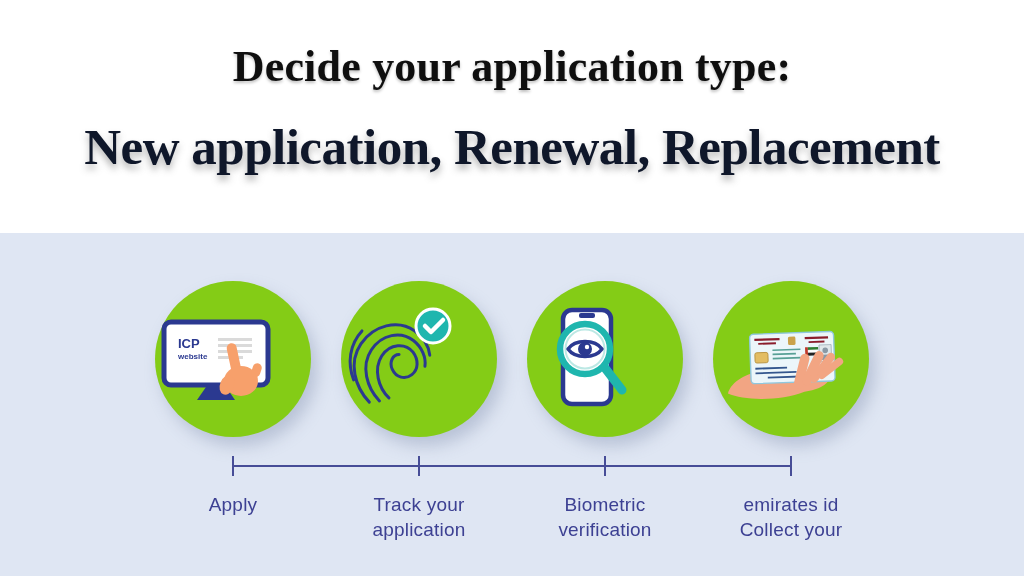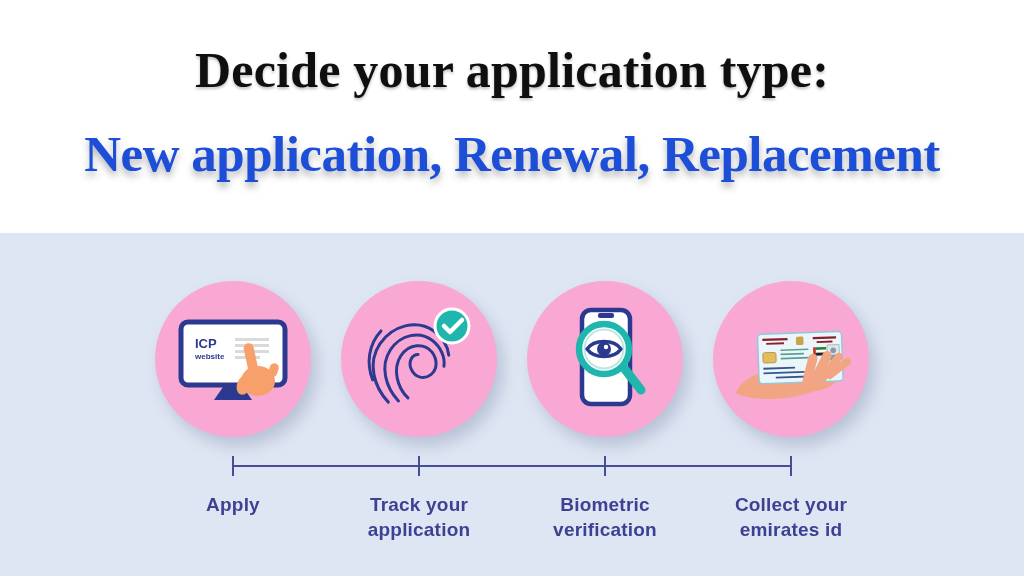--- a/index.html
+++ b/index.html
@@ -11,62 +11,62 @@
   }
   .page { width:1024px; height:576px; }
 
   
   .hero {
     height:233px; background:#ffffff; text-align:center;
   }
   .hero-title {
     margin:0; padding-top:41px;
     font-family:"Liberation Serif", serif;
-    font-size:50px; font-weight:700; color:#0f0f0f;
+    font-size:44px; font-weight:700; color:#0f0f0f;
     letter-spacing:0.2px;
     text-shadow:0 2px 3px rgba(0,0,0,0.25);
   }
   .hero-subtitle {
     margin:0; padding-top:26px;
     font-family:"Liberation Serif", serif;
-    font-size:51px; font-weight:700; color:#1d4ed8;
+    font-size:51px; font-weight:700; color:#0f172a;
     letter-spacing:-0.5px;
     text-shadow:0 5px 7px rgba(95,95,95,0.45);
   }
 
   
   .process {
     height:343px; background:#dfe6f3;
   }
   .process-inner { width:744px; margin:0 auto; padding-top:48px; }
 
   .steps-row { display:grid; grid-template-columns:repeat(4,186px); }
   .step-circle {
     width:156px; height:156px; margin:0 auto;
-    background:#f9a8d4; border-radius:50%;
-    display:flex; align-items:center; justify-content:center;
+    background:#84cc16; border-radius:50%;
+    display:flex; align-items:center; justify-content:flex-start;
     box-shadow:6px 9px 16px rgba(138,150,180,0.45);
   }
   .step-circle svg { display:block; }
 
   .timeline { position:relative; height:20px; margin-top:19px; }
   .timeline-line {
     position:absolute; top:9px; left:93px; width:558px; height:2px;
     background:#474d97;
   }
   .tick { position:absolute; top:0; width:2px; height:20px; background:#474d97; }
   .tick-1 { left:92px; } .tick-2 { left:278px; }
   .tick-3 { left:464px; } .tick-4 { left:650px; }
 
   .labels-row {
     display:grid; grid-template-columns:repeat(4,186px);
     margin-top:16px; text-align:center;
   }
   .step-label {
-    color:#3d4193; font-size:19px; font-weight:700; line-height:1.32;
+    color:#3d4193; font-size:19px; font-weight:400; line-height:1.32;
     letter-spacing:0.2px;
   }
 </style>
 </head>
 <body>
 
 <div class="page">
 
   <div class="hero">
     <h1 class="hero-title">Decide your application type:</h1>
@@ -209,20 +209,20 @@
         </div>
         <div class="step-label">
           <div>Track your</div>
           <div>application</div>
         </div>
         <div class="step-label">
           <div>Biometric</div>
           <div>verification</div>
         </div>
         <div class="step-label">
+          <div>emirates id</div>
           <div>Collect your</div>
-          <div>emirates id</div>
         </div>
       </div>
 
     </div>
   </div>
 </div>
 
 </body></html>

